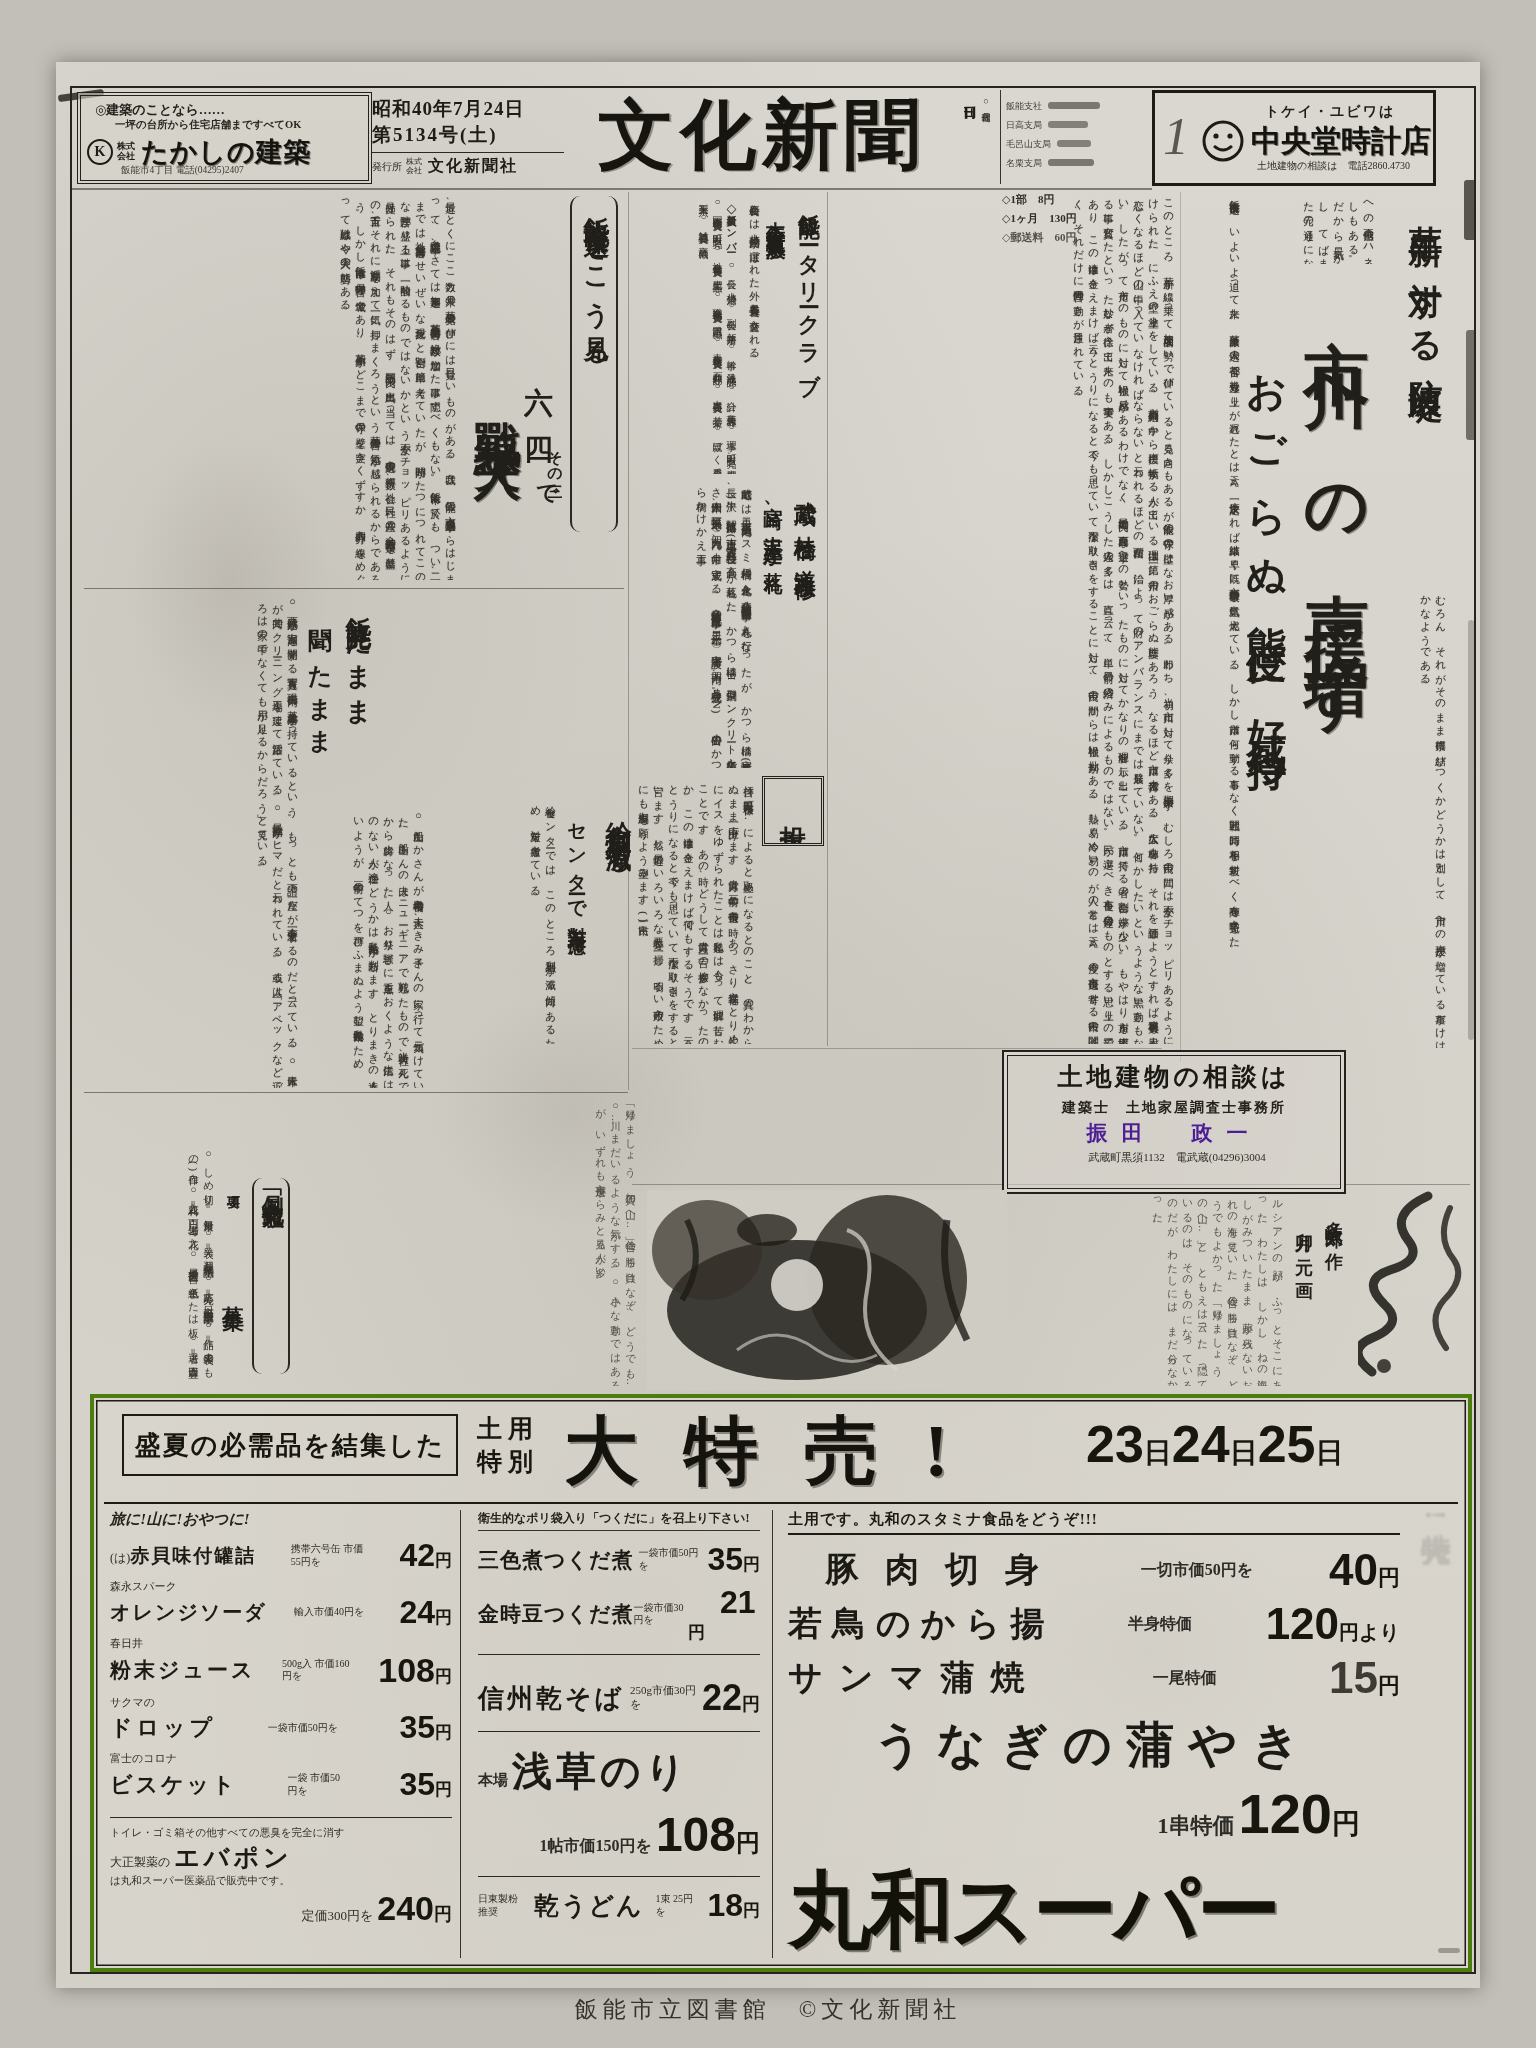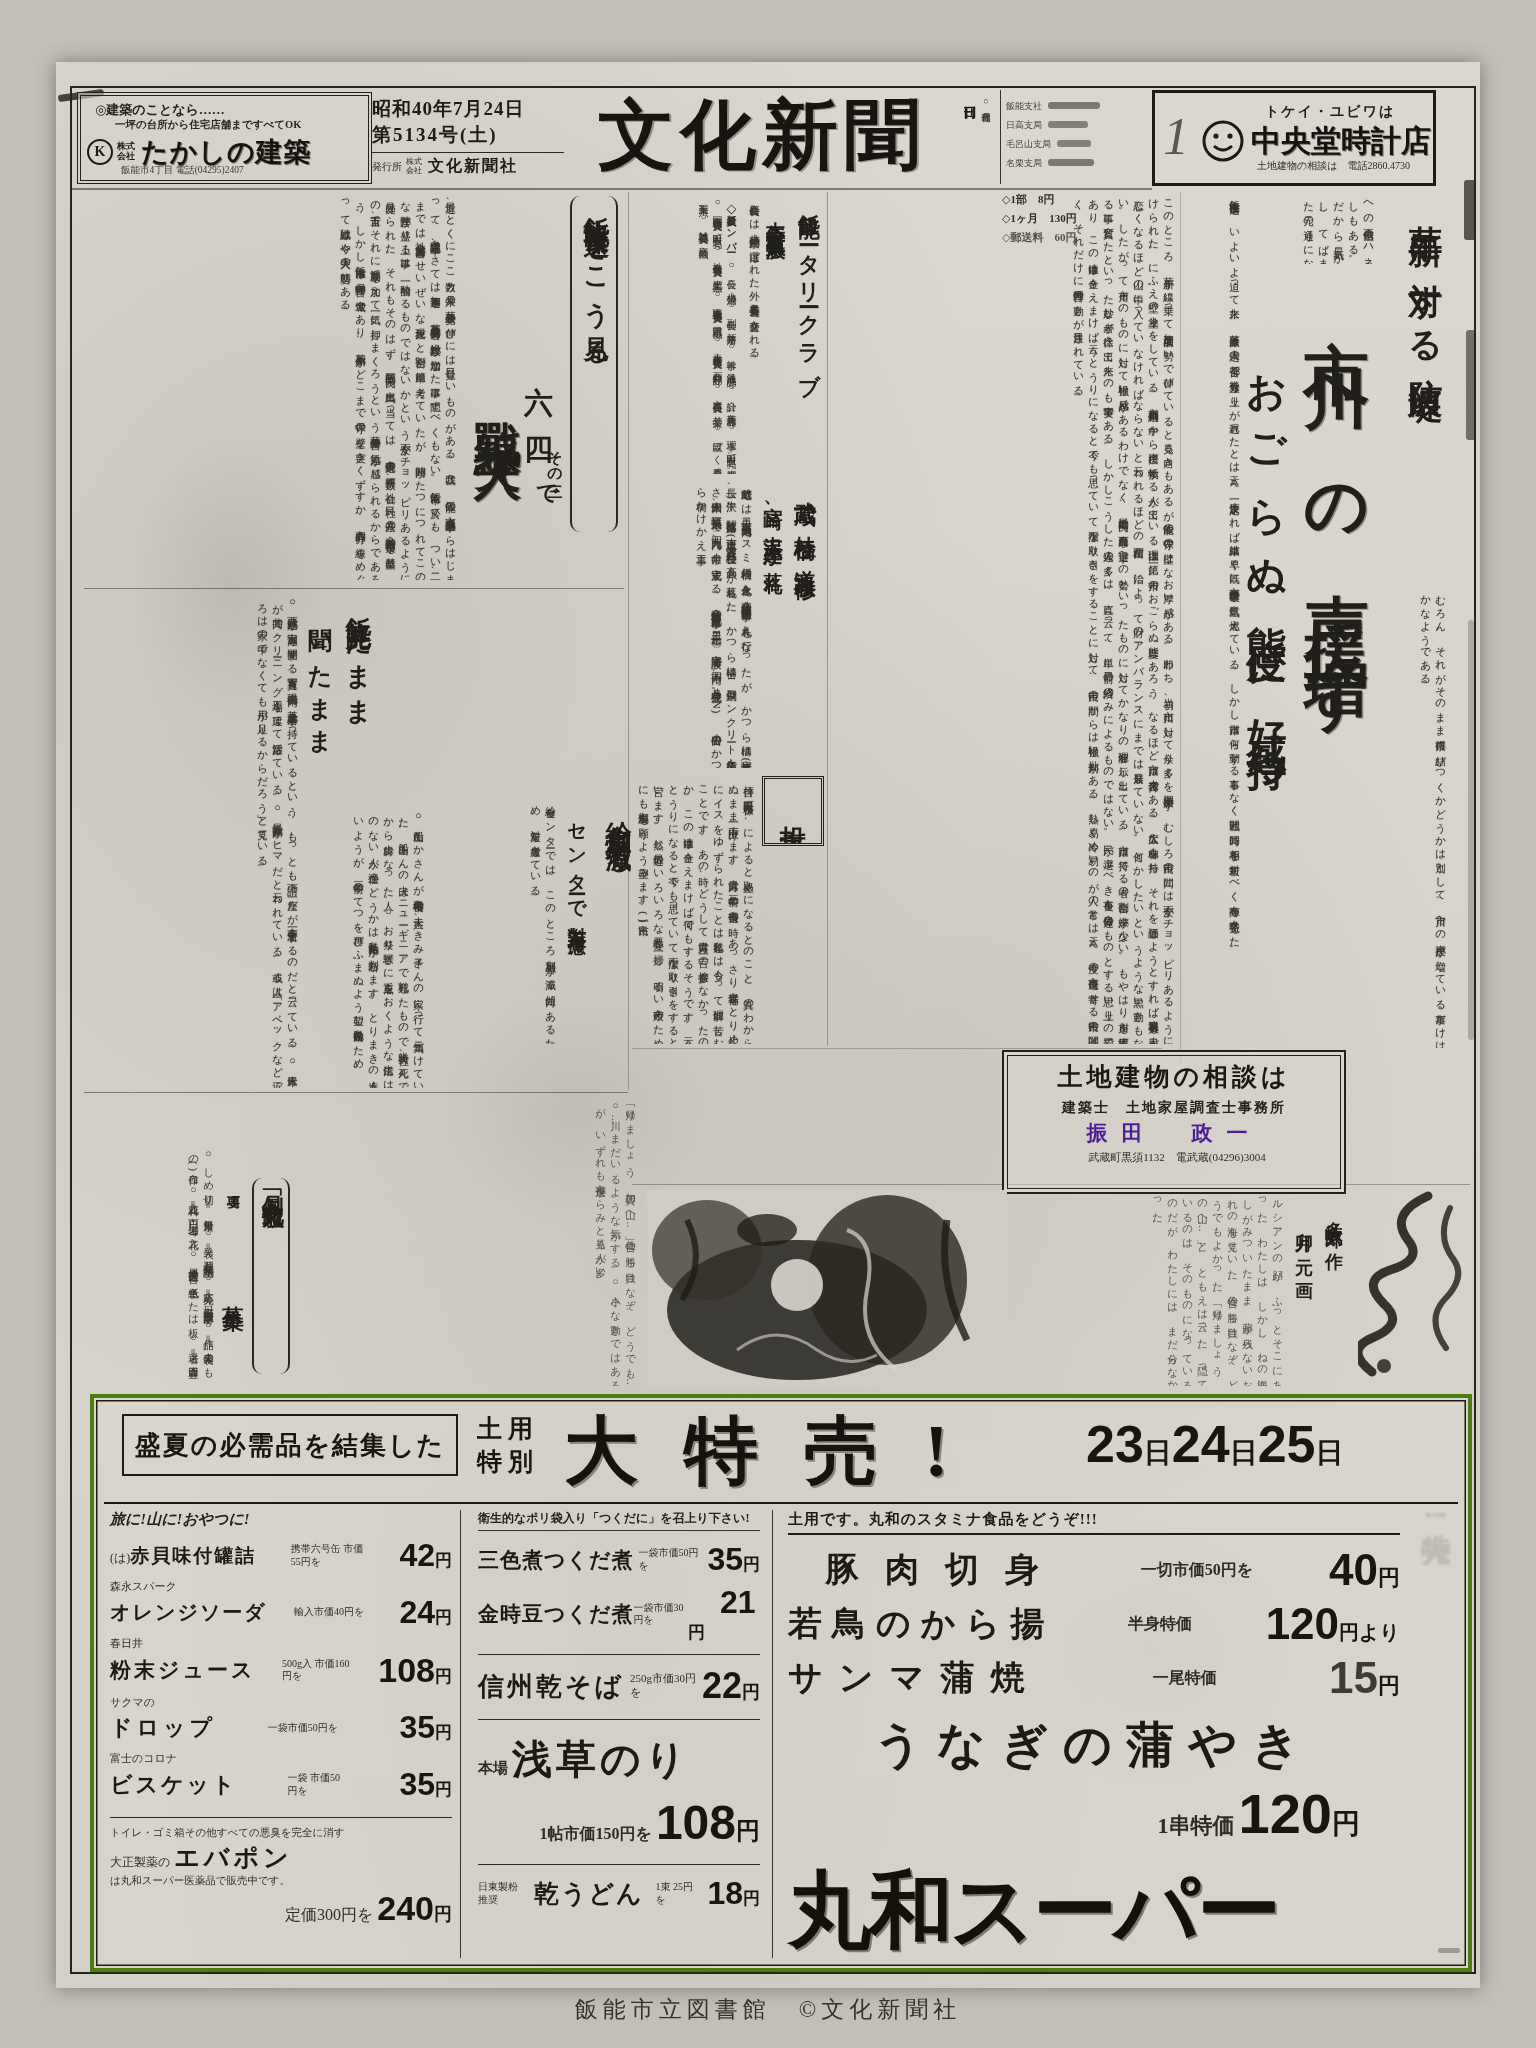--- a/index.html
+++ b/index.html
@@ -248,40 +248,40 @@
           </div>
         </div>
         <div style="margin-top:14px;border-top:1.5px solid #2a2822;padding-top:8px;">
           <div class="note" style="font-size:10.5px;">トイレ・ゴミ箱その他すべての悪臭を完全に消す</div>
           <div style="margin-top:2px;">
             <span class="note" style="font-size:12px;">大正製薬の</span>
             <span class="prod" style="font-size:25px;letter-spacing:4px;">エバポン</span>
           </div>
           <div class="note" style="font-size:10.5px;">は丸和スーパー医薬品で販売中です。</div>
           <div style="text-align:right;margin-top:2px;">
-            <span class="note" style="font-size:16px;text-align:center;">定価300円を</span>
+            <span class="note" style="font-size:13px;text-align:center;">定価300円を</span>
             <span class="price-num" style="font-size:34px;">240</span><span class="price-unit" style="font-size:18px;">円</span>
           </div>
         </div>
       </div>
 
       <div style="position:absolute;left:384px;top:112px;width:282px;height:452px;">
         <div style="font-size:12px;font-weight:bold;color:#24221b;border-bottom:1px solid #35332c;padding-bottom:3px;">衛生的なポリ袋入り「つくだに」を召上り下さい!</div>
         <div class="salerow" style="margin-top:10px;">
           <span class="prod" style="font-size:21px;letter-spacing:1px;">三色煮つくだ煮</span>
           <span class="note" style="width:64px;font-size:10px;">一袋市価50円を</span>
           <span><span class="price-num" style="font-size:32px;">35</span><span class="price-unit" style="font-size:17px;">円</span></span>
         </div>
         <div class="salerow" style="margin-top:6px;">
           <span class="prod" style="font-size:21px;letter-spacing:1px;">金時豆つくだ煮</span>
           <span class="note" style="width:64px;font-size:10px;">一袋市価30円を</span>
           <span><span class="price-num" style="font-size:32px;margin-left:32px;">21</span><span class="price-unit" style="font-size:17px;">円</span></span>
         </div>
         <div style="border-top:1.5px solid #2a2822;margin-top:10px;"></div>
-        <div class="salerow" style="margin-top:10px;">
+        <div class="salerow" style="margin-top:22px;">
           <span class="prod" style="font-size:26px;letter-spacing:3px;">信州乾そば</span>
           <span class="note" style="width:66px;font-size:11px;">250g市価30円を</span>
           <span><span class="price-num" style="font-size:36px;">22</span><span class="price-unit" style="font-size:18px;">円</span></span>
         </div>
         <div style="border-top:1.5px solid #2a2822;margin-top:12px;"></div>
         <div style="margin-top:12px;">
           <span class="note" style="font-size:15px;font-weight:bold;">本場</span>
           <span class="prod" style="font-size:40px;letter-spacing:4px;">浅草のり</span>
         </div>
         <div style="margin-top:8px;text-align:right;">

